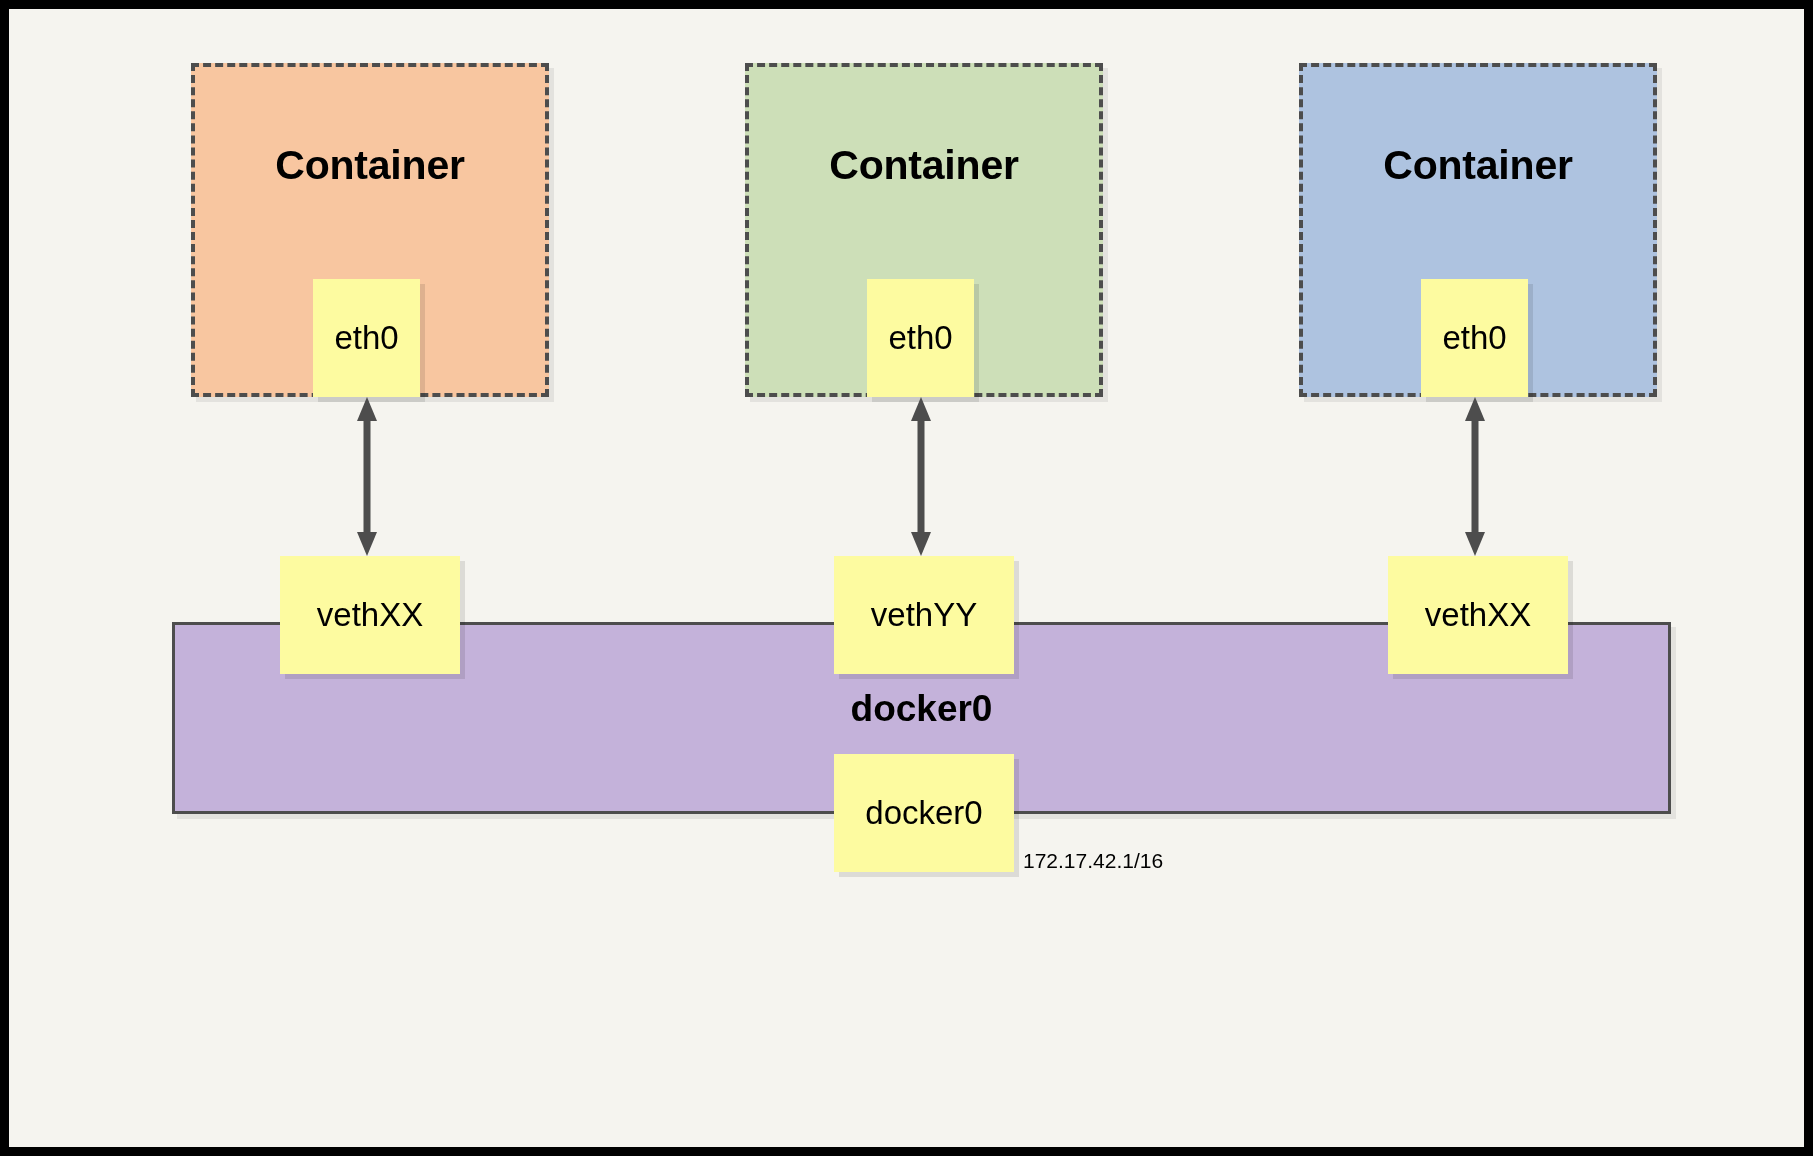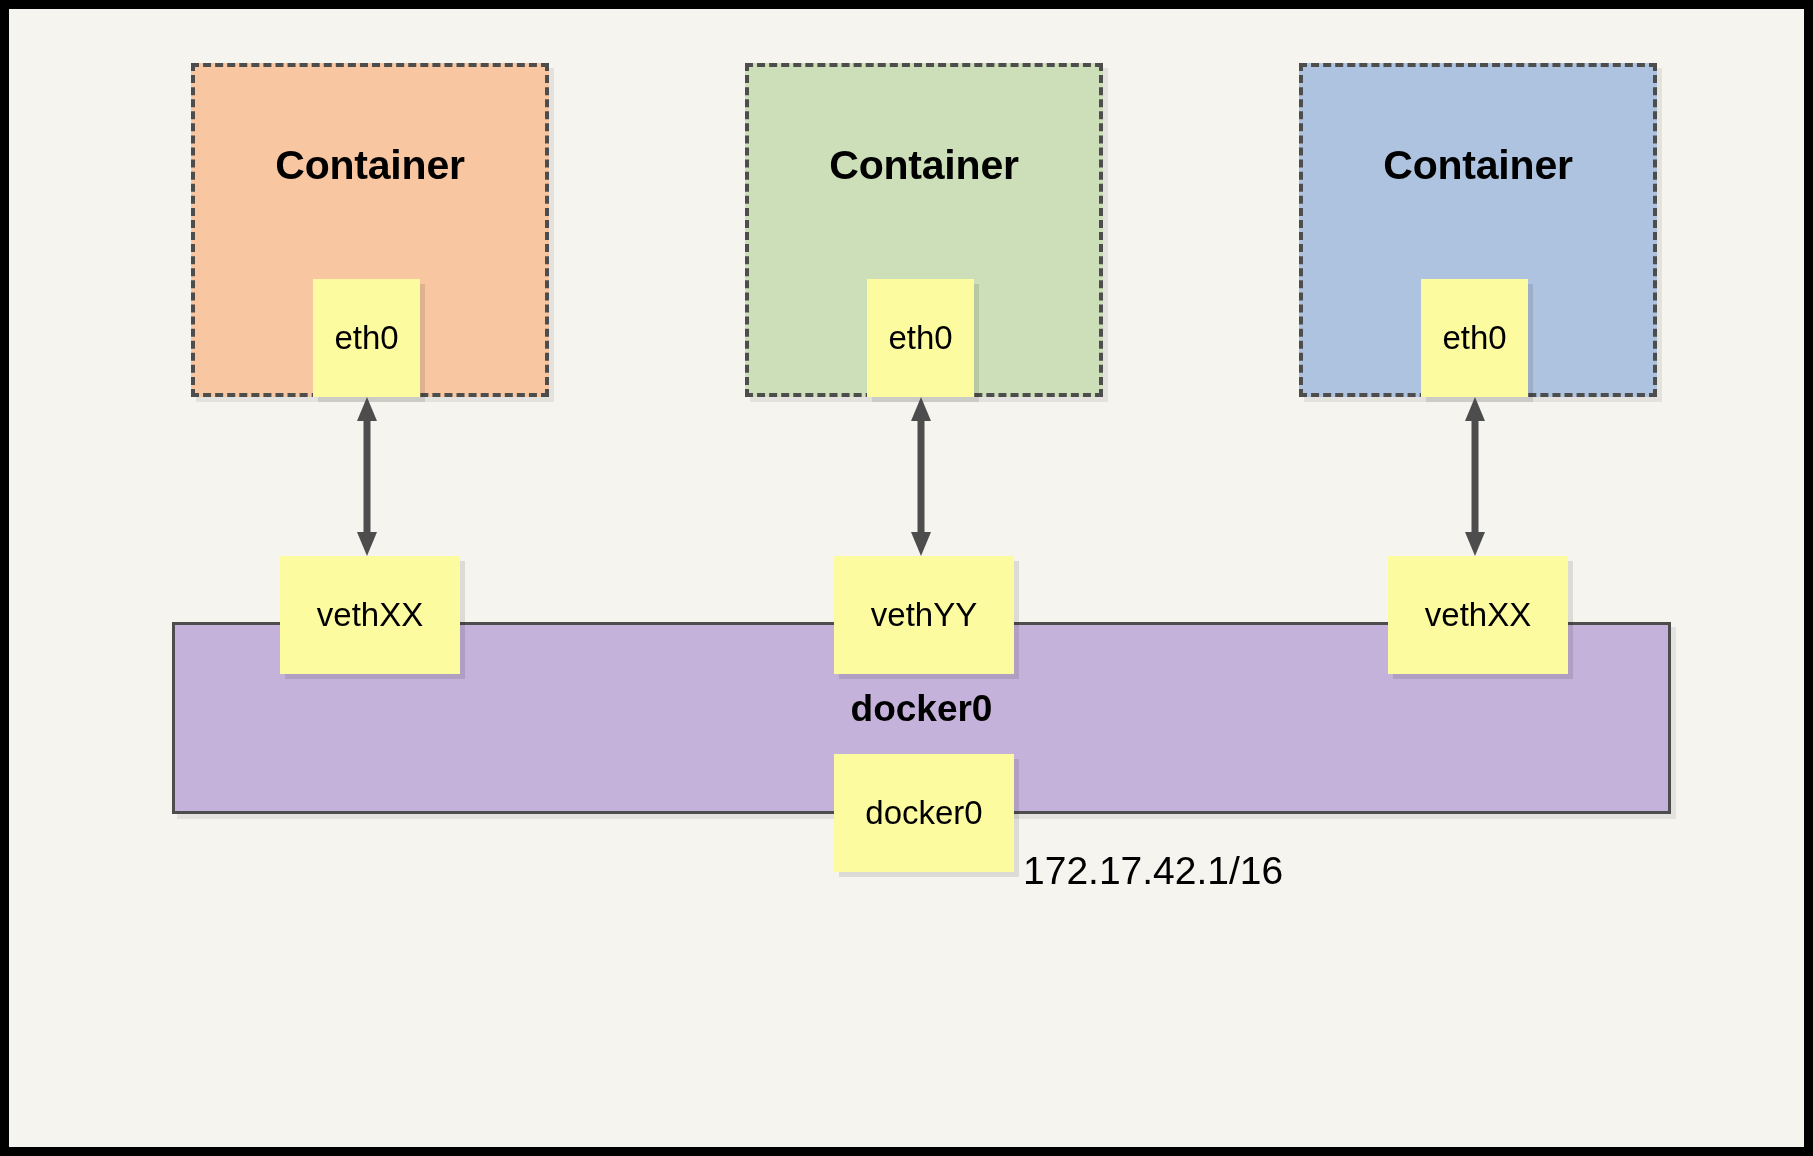--- a/index.html
+++ b/index.html
@@ -65,21 +65,21 @@
     text-align: center;
     font-size: 37px;
     font-weight: bold;
     color: #000000;
     white-space: nowrap;
   }
 
   
   #ip-label {
     position: absolute;
-    font-size: 39px;
+    font-size: 21px;
     color: #000000;
     white-space: nowrap;
   }
 
   
   #host-os-label {
     position: absolute;
     left: 0;
     right: 0;
     text-align: center;

